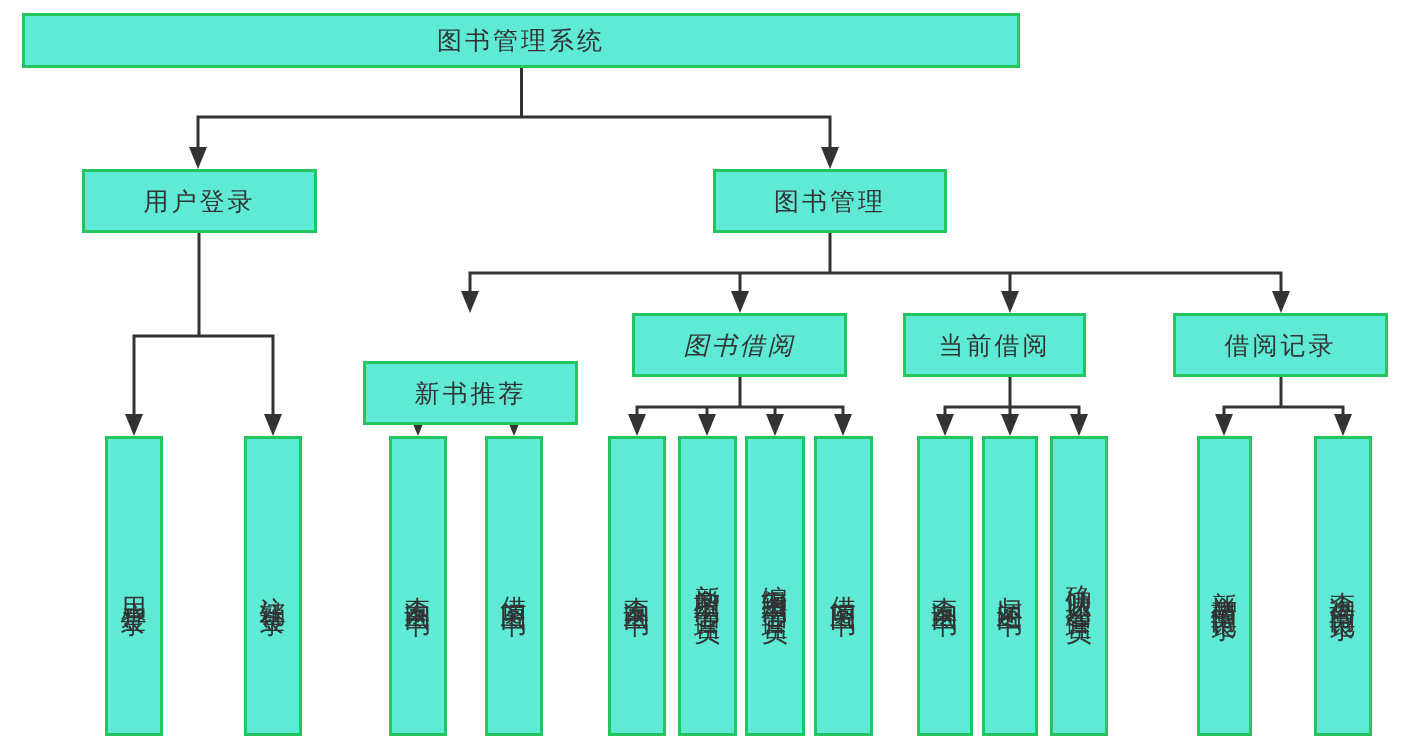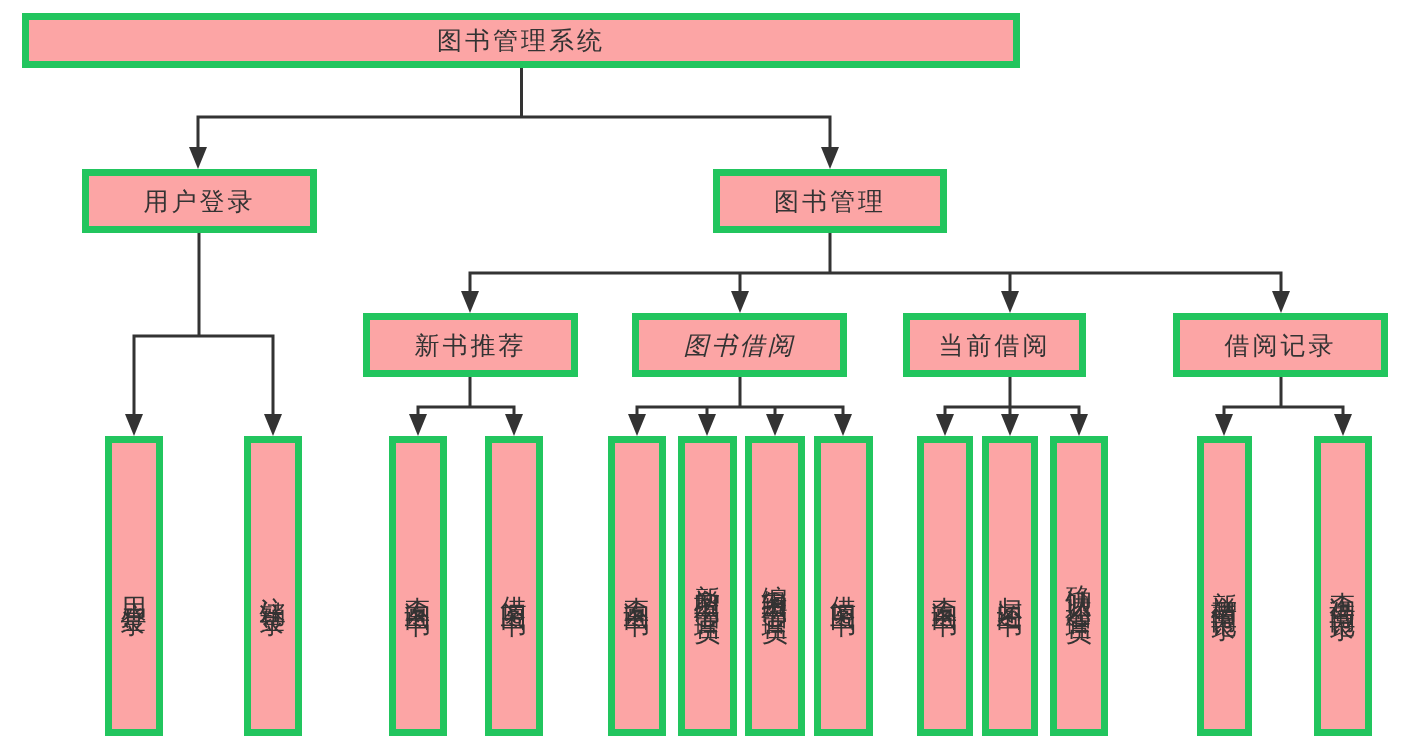--- a/index.html
+++ b/index.html
@@ -13,22 +13,22 @@
   }
   .connectors {
     position: absolute;
     left: 0; top: 0;
     width: 1405px; height: 747px;
     z-index: 1;
   }
   .box {
     position: absolute;
     box-sizing: border-box;
-    border: 7px solid #22c55e;
-    background: #fca5a5;
+    border: 3px solid #22c55e;
+    background: #5eead4;
     display: flex;
     align-items: center;
     justify-content: center;
     color: #333333;
     z-index: 2;
   }
   .hbox {
     font-size: 25px;
     letter-spacing: 3px;
     white-space: nowrap;
@@ -99,21 +99,21 @@
       <polygon points="1215,414 1233,414 1224,436"></polygon>
       <polygon points="1334,414 1352,414 1343,436"></polygon>
     </g>
   </svg>
 
   <div class="box hbox root-box">图书管理系统</div>
 
   <div class="box hbox l2-box" style="left:82px; width:235px;">用户登录</div>
   <div class="box hbox l2-box" style="left:713px; width:234px;">图书管理</div>
 
-  <div class="box hbox l3-box" style="left:363px; width:215px;">新书推荐</div>
+  <div class="box hbox l3-box" style="left:363px; width:215px;margin-top:48px;">新书推荐</div>
   <div class="box hbox l3-box" style="left:632px; width:215px;font-style:italic;">图书借阅</div>
   <div class="box hbox l3-box" style="left:903px; width:183px;">当前借阅</div>
   <div class="box hbox l3-box" style="left:1173px; width:215px;">借阅记录</div>
 
   <div class="box leaf-box" style="left:105px; width:58px;">
     <span class="vtext">用户登录</span>
   </div>
   <div class="box leaf-box" style="left:244px; width:58px;">
     <span class="vtext">注销登录</span>
   </div>

